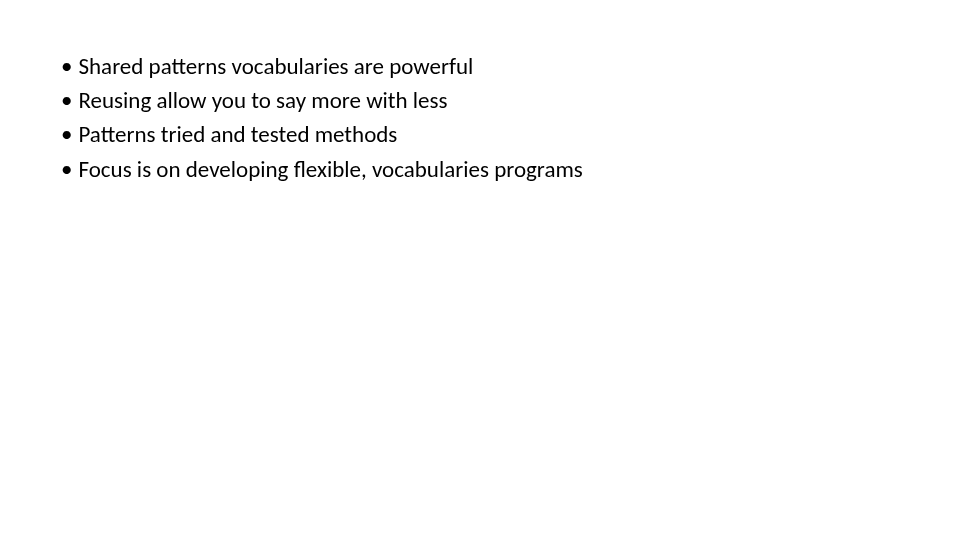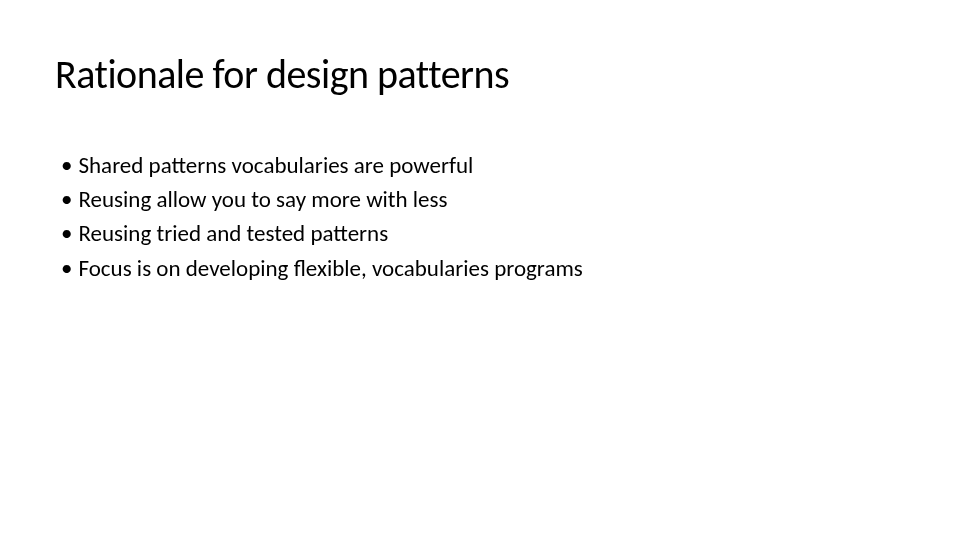--- a/index.html
+++ b/index.html
@@ -43,32 +43,31 @@
       flex-shrink: 0;
     }
     .bullet-text {
       flex: 1;
     }
   </style>
 </head>
 <body>
 
 <div class="slide">
-  <h1 class="title">Rationale for design patterns</h1>
   <div class="bullets">
     <div class="bullet-item">
       <span class="bullet-marker">•</span>
       <span class="bullet-text">Shared patterns vocabularies are powerful</span>
     </div>
     <div class="bullet-item">
       <span class="bullet-marker">•</span>
       <span class="bullet-text">Reusing allow you to say more with less</span>
     </div>
     <div class="bullet-item">
       <span class="bullet-marker">•</span>
-      <span class="bullet-text">Reusing tried and tested patterns</span>
+      <span class="bullet-text">Patterns tried and tested methods</span>
     </div>
     <div class="bullet-item">
       <span class="bullet-marker">•</span>
       <span class="bullet-text">Focus is on developing flexible, vocabularies programs</span>
     </div>
   </div>
 </div>
 
 </body></html>

